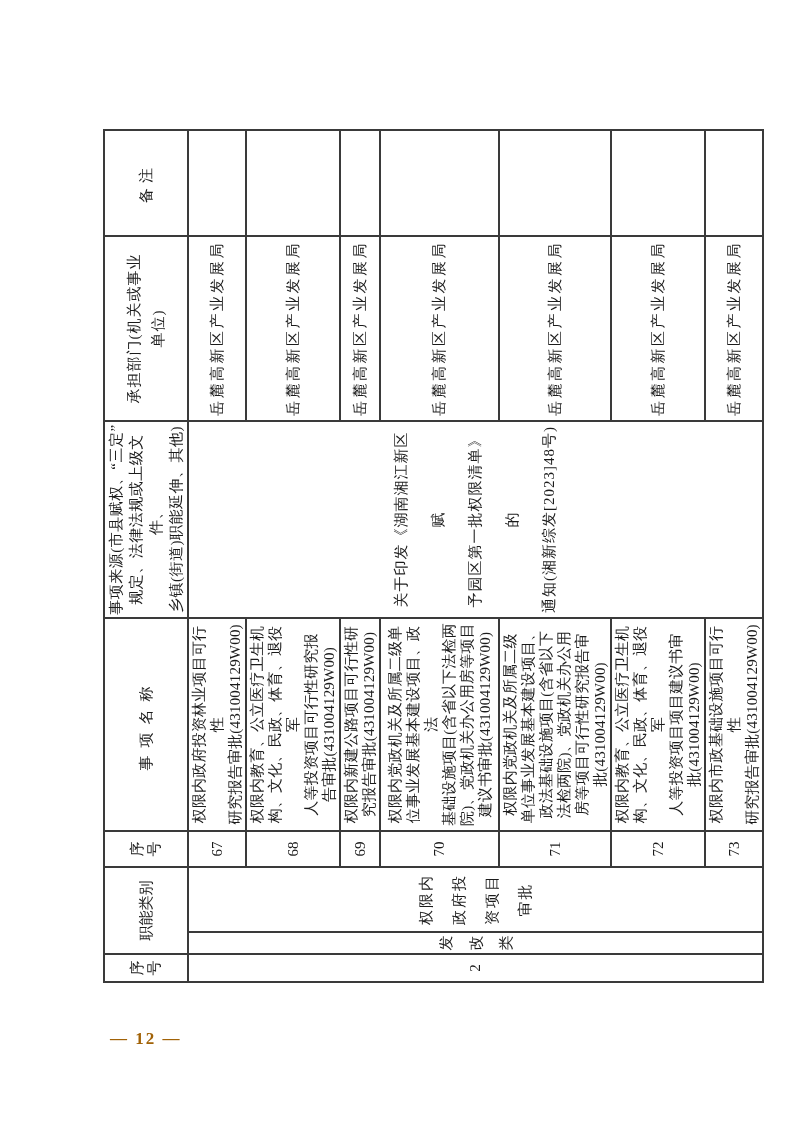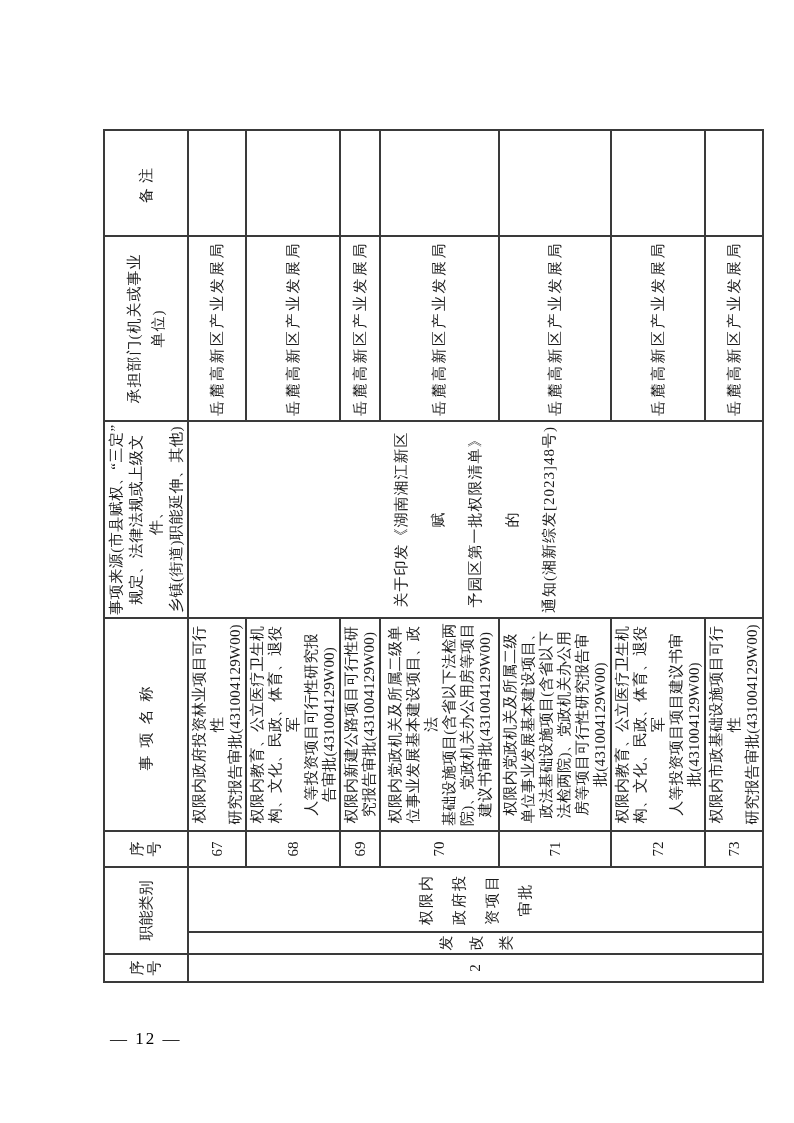--- a/index.html
+++ b/index.html
@@ -38,21 +38,21 @@
   .cat-sub    { line-height:33px; letter-spacing:2px; }
   .cell-no    { font-size:15px; }
   .cell-name  {
     text-align:left; font-size:14.5px; line-height:18px;
     padding:2px 1px 2px 3px; letter-spacing:0.2px;
   }
   .cell-source{ line-height:37px; letter-spacing:1px; font-size:15px; }
   .cell-dept  { letter-spacing:2.5px; font-size:15px; }
   .pageno {
     position:absolute; left:110px; top:1029px;
-    font-size:17px; color:#000000; letter-spacing:2px;
+    font-size:17px; color:#a16207; letter-spacing:2px;font-weight:bold;
   }
 </style>
 </head>
 <body>
 
 <div class="page">
   <div class="rotated">
     <table class="matters">
       <colgroup>
         <col style="width:28px">

